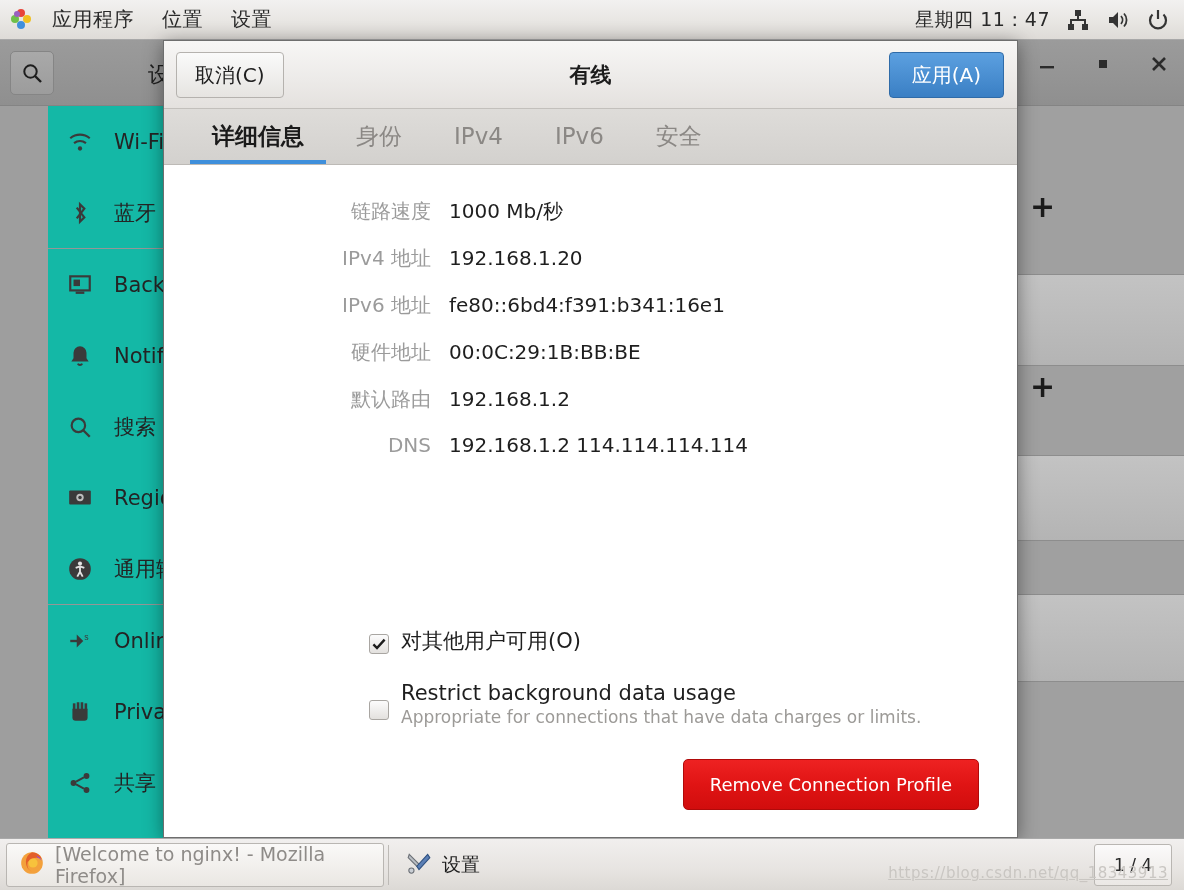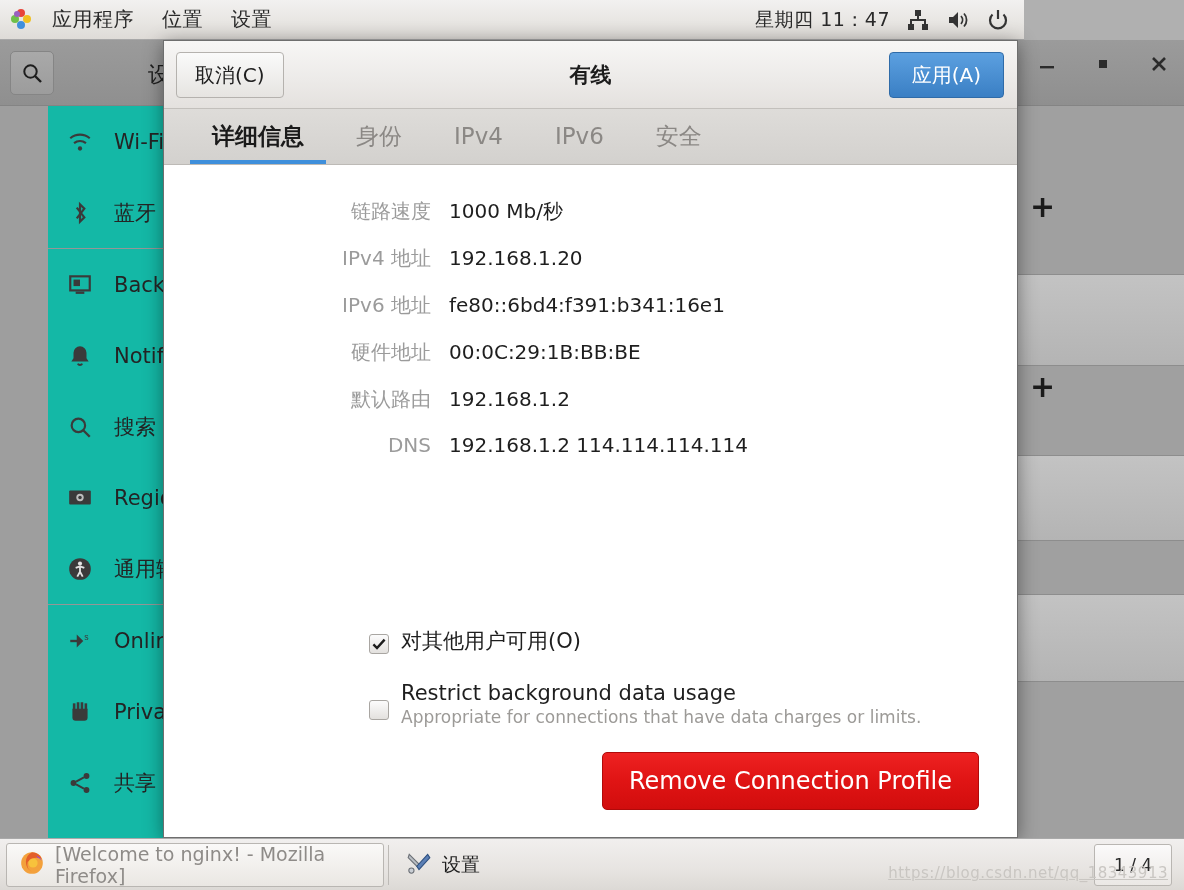--- a/index.html
+++ b/index.html
@@ -6,21 +6,21 @@
   html, body {
     width: 1184px; height: 890px;
     font-family: "DejaVu Sans", "Liberation Sans", sans-serif;
     overflow: hidden;
     background: #b0b0b0;
   }
   #root { position: relative; width: 1184px; height: 890px; }
 
   
   .top-panel {
-    position: absolute; left: 0; top: 0; width: 1024px; height: 40px;
+    position: absolute; left: 0; top: 0; width: 1184px; height: 40px;
     background: linear-gradient(to bottom, #f2f1f0 0%, #e8e6e3 55%, #dedbd7 100%);
     border-bottom: 1px solid #a8a8a8;
     display: flex; align-items: center;
   }
   .panel-left { display: flex; align-items: center; gap: 0px; padding-left: 10px; }
   .panel-menu {
     font-size: 20px; color: #2a2a2a; padding: 2px 14px; letter-spacing: .5px;
   }
   .app-flower { width: 22px; height: 22px; position: relative; margin-right: 6px; }
   .app-flower i {
@@ -156,21 +156,21 @@
     display: flex; align-items: center; justify-content: center;
   }
   .chk-label { margin-left: 12px; font-size: 21px; color: #1e1e1e; line-height: 1.05; }
   .chk-sub { font-size: 17px; color: #9c9a97; margin-top: 5px; }
 
   .remove-btn {
     position: absolute; right: 38px; bottom: 28px;
     padding: 14px 26px;
     background: linear-gradient(to bottom, #ee2222 0%, #e01414 50%, #d10d0d 100%);
     border: 1px solid #b00a0a; border-radius: 5px;
-    font-size: 24px; color: #ffffff; font-family: inherit;
+    font-size: 18px; color: #ffffff; font-family: inherit;
   }
 
   
   .taskbar {
     position: absolute; left: 0; bottom: 0; width: 1184px; height: 52px;
     background: linear-gradient(to bottom, #f1efee 0%, #e7e4e1 60%, #dcd9d5 100%);
     border-top: 1px solid #a9a9a9;
     display: flex; align-items: center; padding: 0 6px;
   }
   .task-btn {

